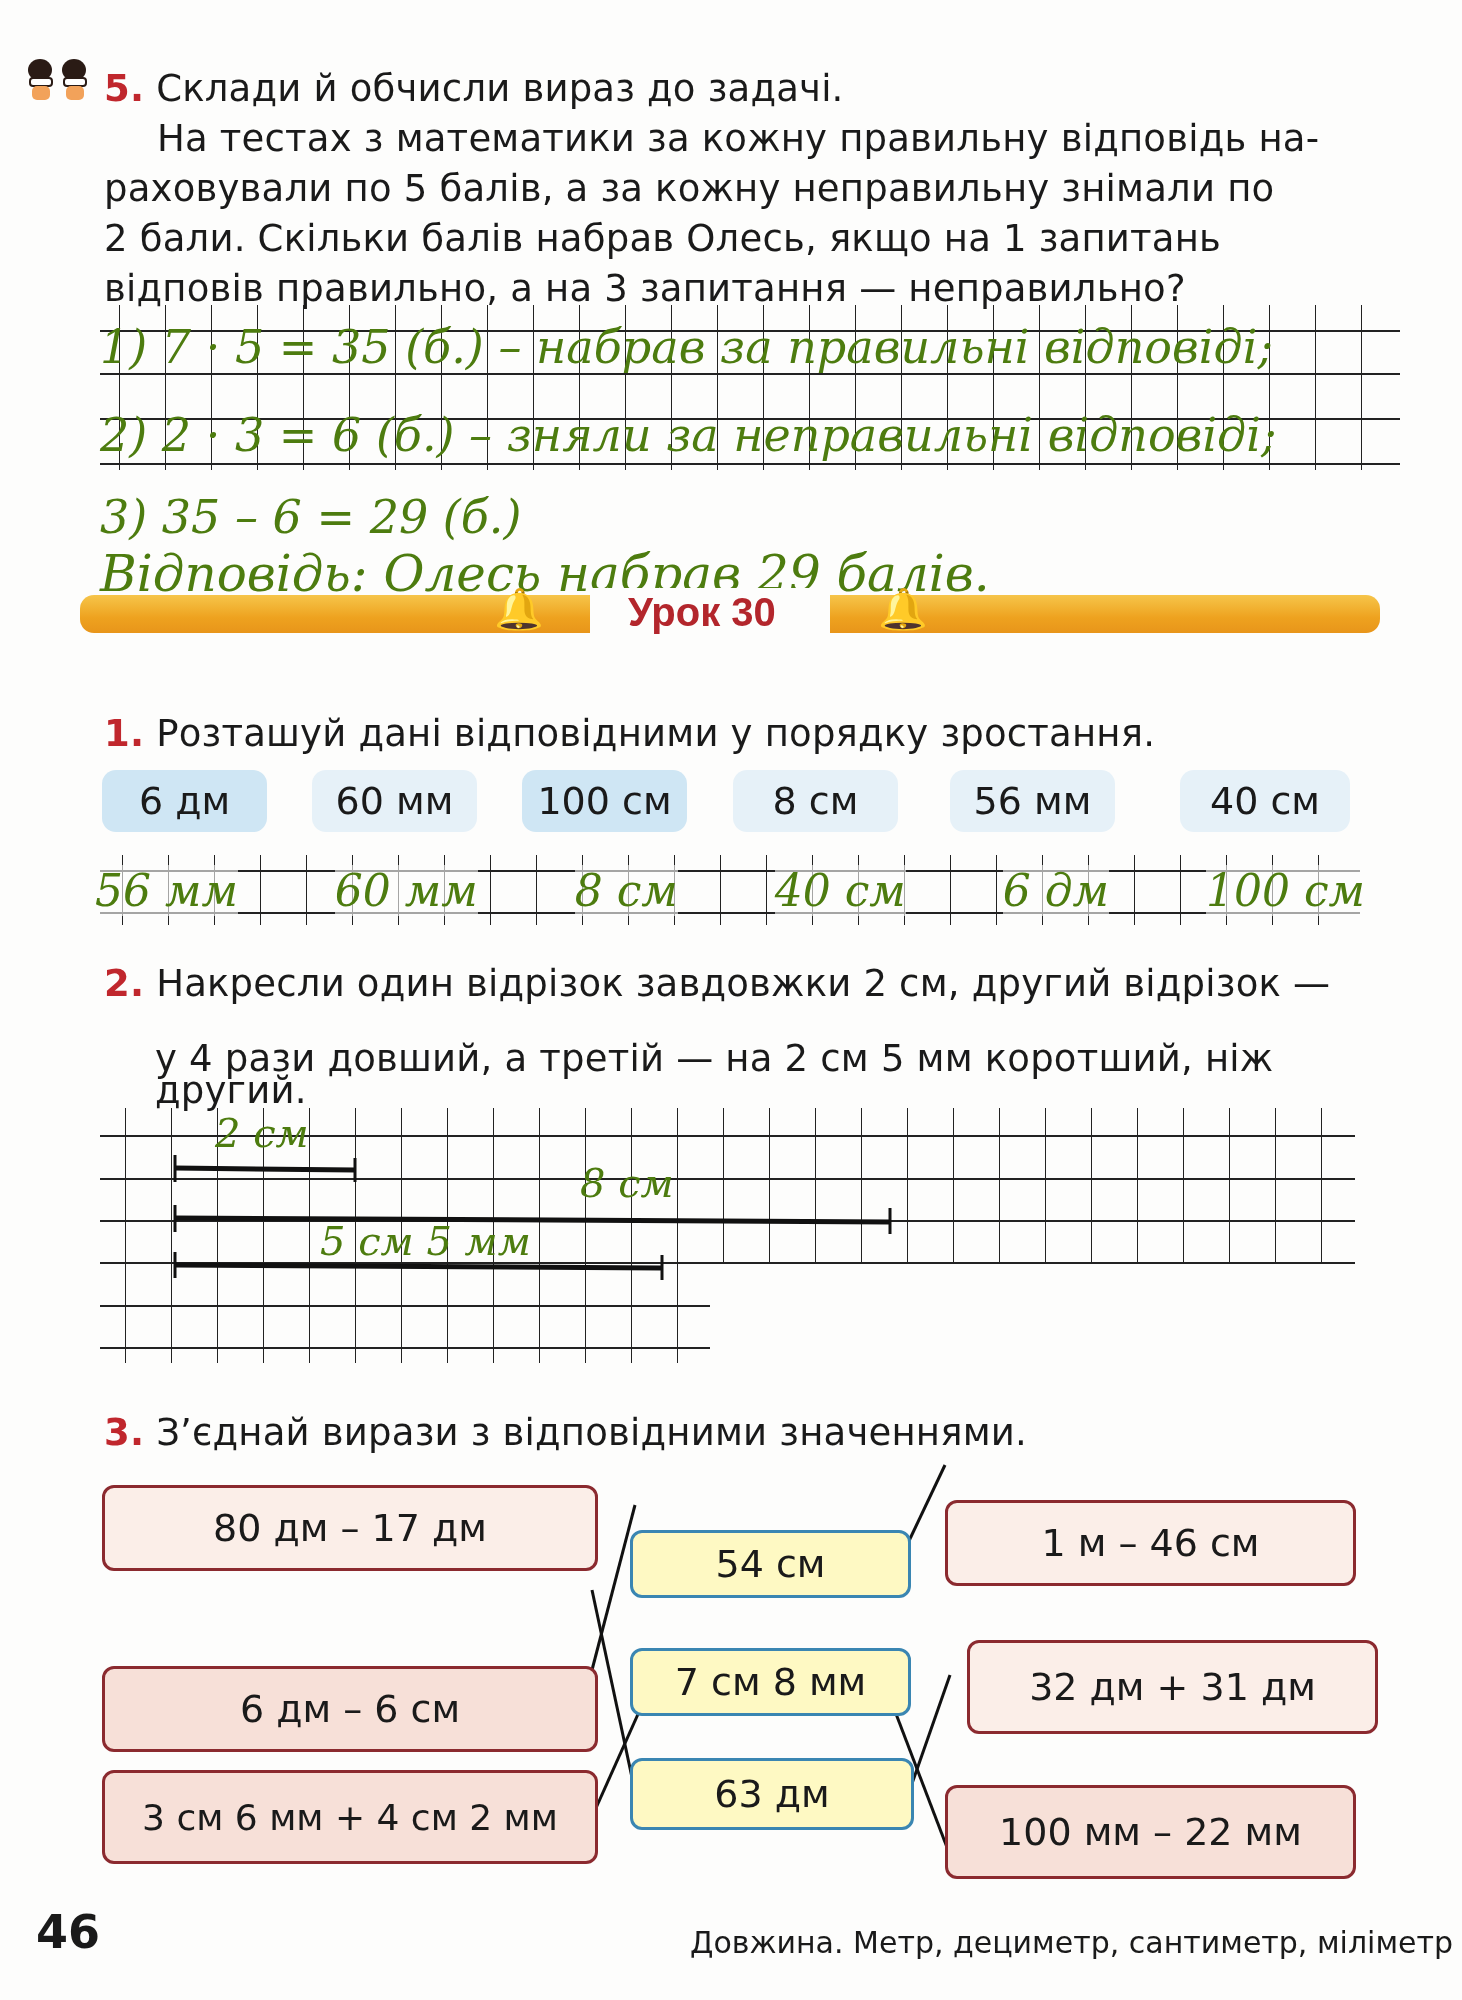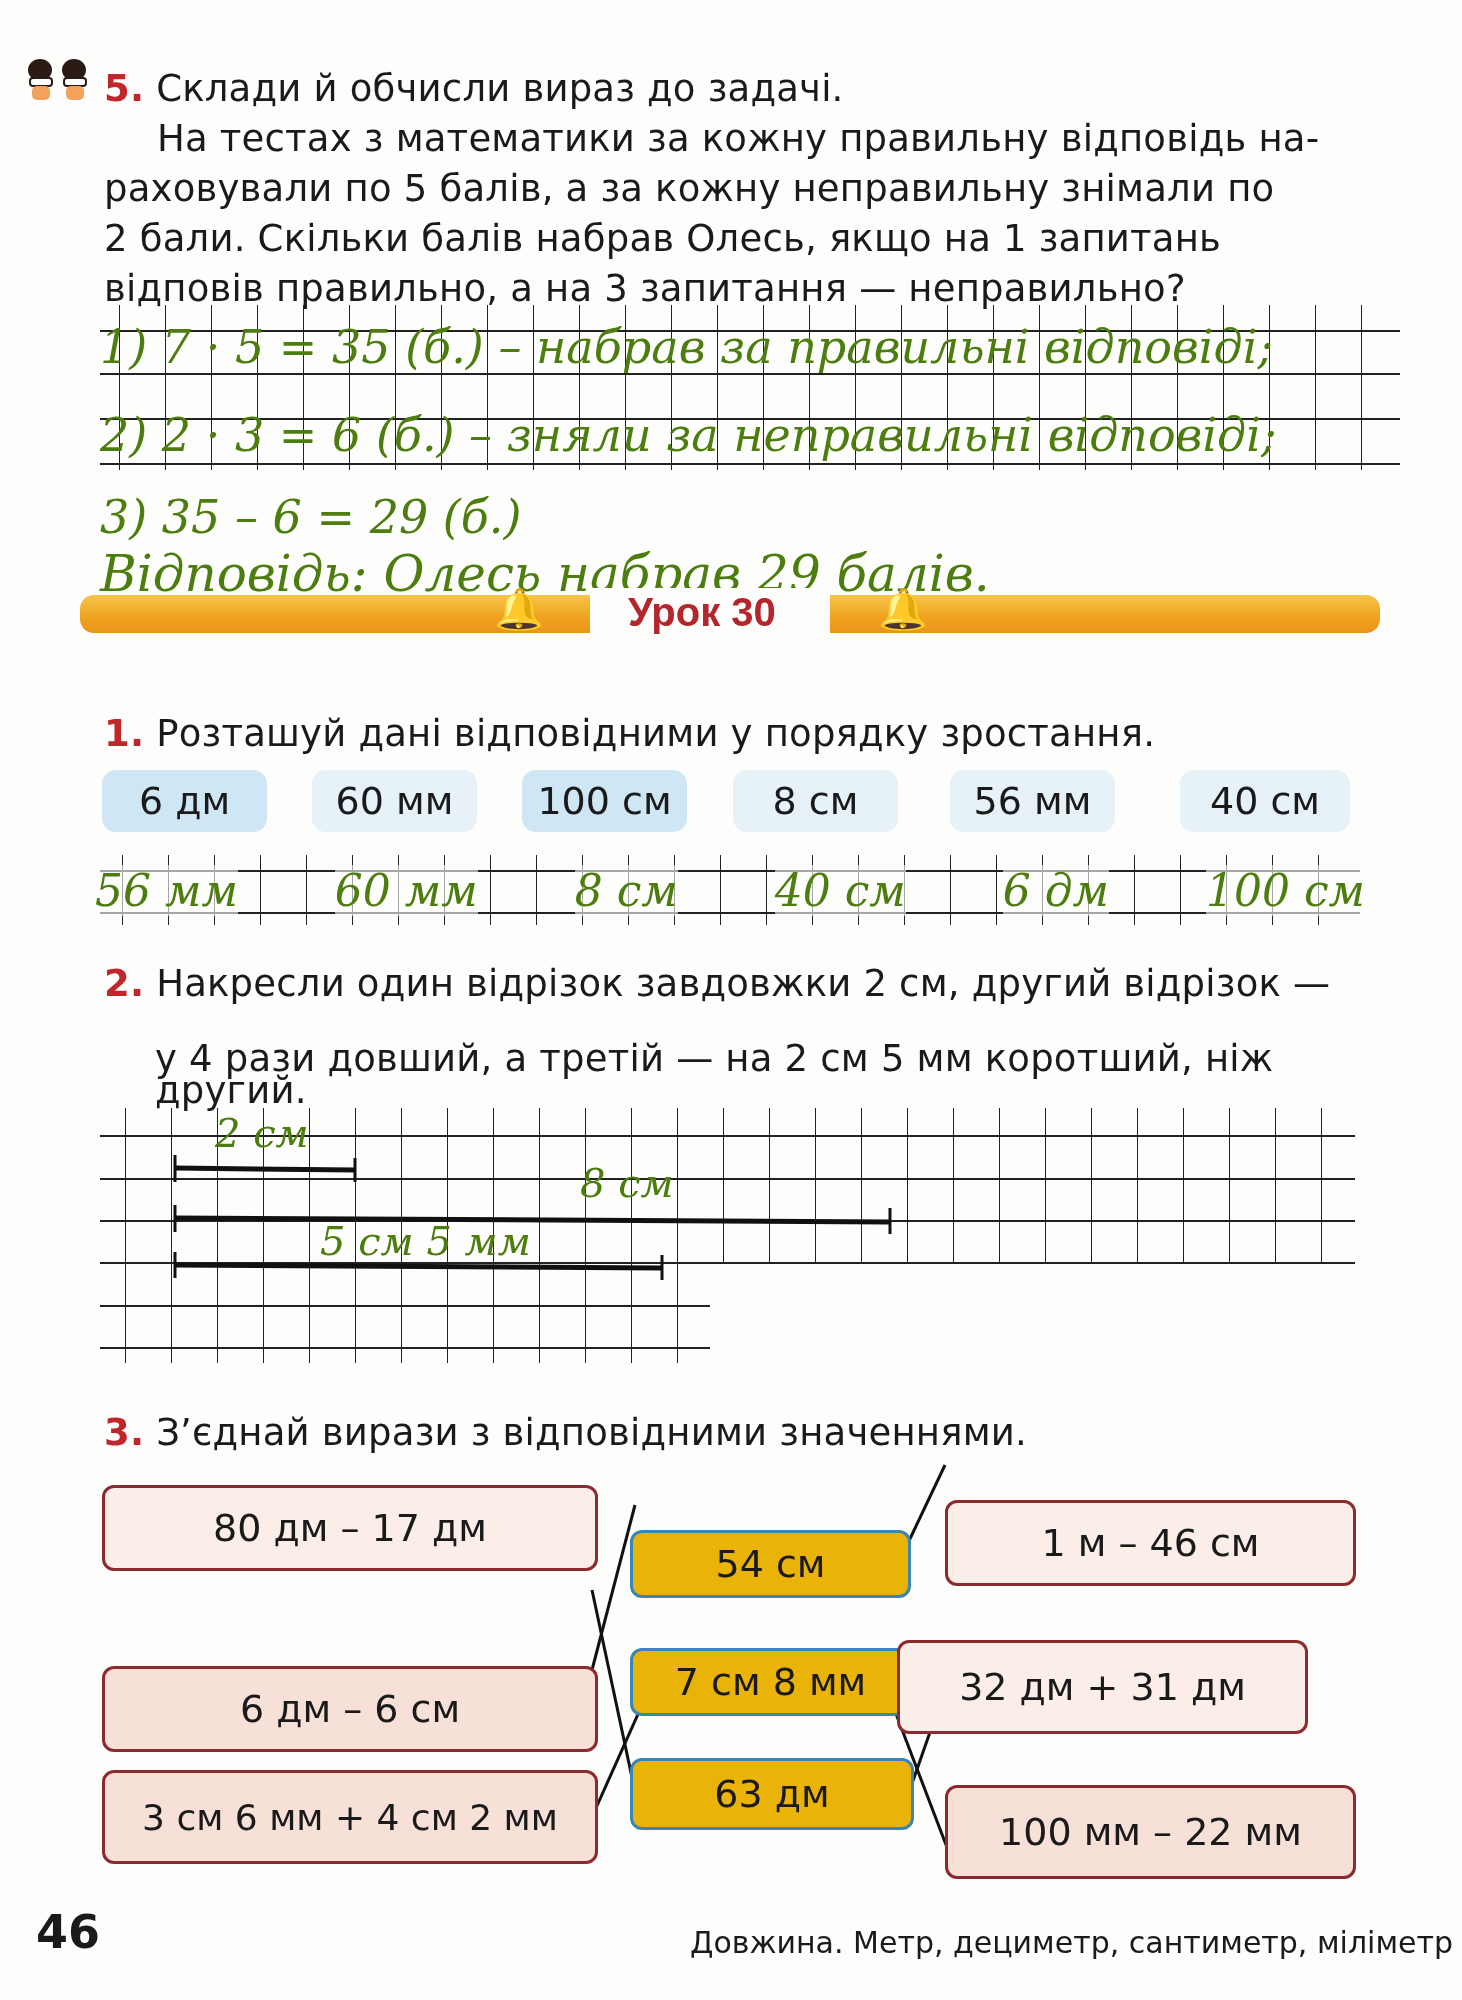--- a/index.html
+++ b/index.html
@@ -13,21 +13,21 @@
       background-size:46px 100%;}
   .hline{position:absolute;height:2px;background:#222;}
   .banner{position:absolute;left:80px;top:595px;width:1300px;height:38px;
     background:linear-gradient(180deg,#f6c54a 0%,#eea21f 60%,#e8951a 100%);border-radius:14px;}
   .bell{position:absolute;font-size:40px;color:#c98a1d;}
   .lesson{position:absolute;left:628px;top:590px;font-size:40px;font-weight:bold;color:#b3262c;font-family:"Liberation Sans",sans-serif;}
   .chip{position:absolute;top:770px;height:62px;border-radius:14px;background:#cfe6f4;display:flex;align-items:center;justify-content:center;font-size:38px;}
   .chip.light{background:#e6f1f8;}
   .ebox{position:absolute;border:3px solid #8b2a2f;border-radius:12px;background:#f7e0d8;display:flex;align-items:center;justify-content:center;font-size:38px;}
   .ebox.light{background:#fbeee8;}
-  .vbox{position:absolute;border:3px solid #3a86b2;border-radius:12px;background:#eab308;display:flex;align-items:center;justify-content:center;font-size:38px;}
+  .vbox{position:absolute;border:3px solid #3a86b2;border-radius:12px;background:#fef9c3;display:flex;align-items:center;justify-content:center;font-size:38px;}
   .page-num{position:absolute;left:36px;top:1905px;font-size:46px;font-weight:bold;}
   .footer{position:absolute;left:690px;top:1925px;font-size:30px;}
   svg.lines{position:absolute;left:0;top:0;}
 </style>
 </head>
 <body>
 
 <div class="abs" style="left:22px;top:58px;width:72px;height:44px;">
   <svg width="72" height="44" viewBox="0 0 72 44">
     <ellipse cx="18" cy="12" rx="12" ry="11" fill="#2a1b15"></ellipse>
@@ -135,17 +135,17 @@
 
 <div class="ebox light" style="left:102px;top:1485px;width:490px;height:80px;">80 дм – 17 дм</div>
 <div class="ebox" style="left:102px;top:1630px;width:490px;height:80px;margin-top:36px;">6 дм – 6 см</div>
 <div class="ebox" style="left:102px;top:1770px;width:490px;height:88px;font-size:36px;">3 см 6 мм + 4 см 2 мм</div>
 
 <div class="vbox" style="left:630px;top:1530px;width:275px;height:62px;">54 см</div>
 <div class="vbox" style="left:630px;top:1648px;width:275px;height:62px;">7 см 8 мм</div>
 <div class="vbox" style="left:630px;top:1758px;width:278px;height:66px;">63 дм</div>
 
 <div class="ebox light" style="left:945px;top:1500px;width:405px;height:80px;">1 м – 46 см</div>
-<div class="ebox light" style="left:897px;top:1640px;width:405px;height:88px;">32 дм + 31 дм</div>
+<div class="ebox light" style="left:967px;top:1640px;width:405px;height:88px;">32 дм + 31 дм</div>
 <div class="ebox" style="left:945px;top:1785px;width:405px;height:88px;">100 мм – 22 мм</div>
 
 <div class="page-num">46</div>
 <div class="footer">Довжина. Метр, дециметр, сантиметр, міліметр</div>
 
 </body></html>

